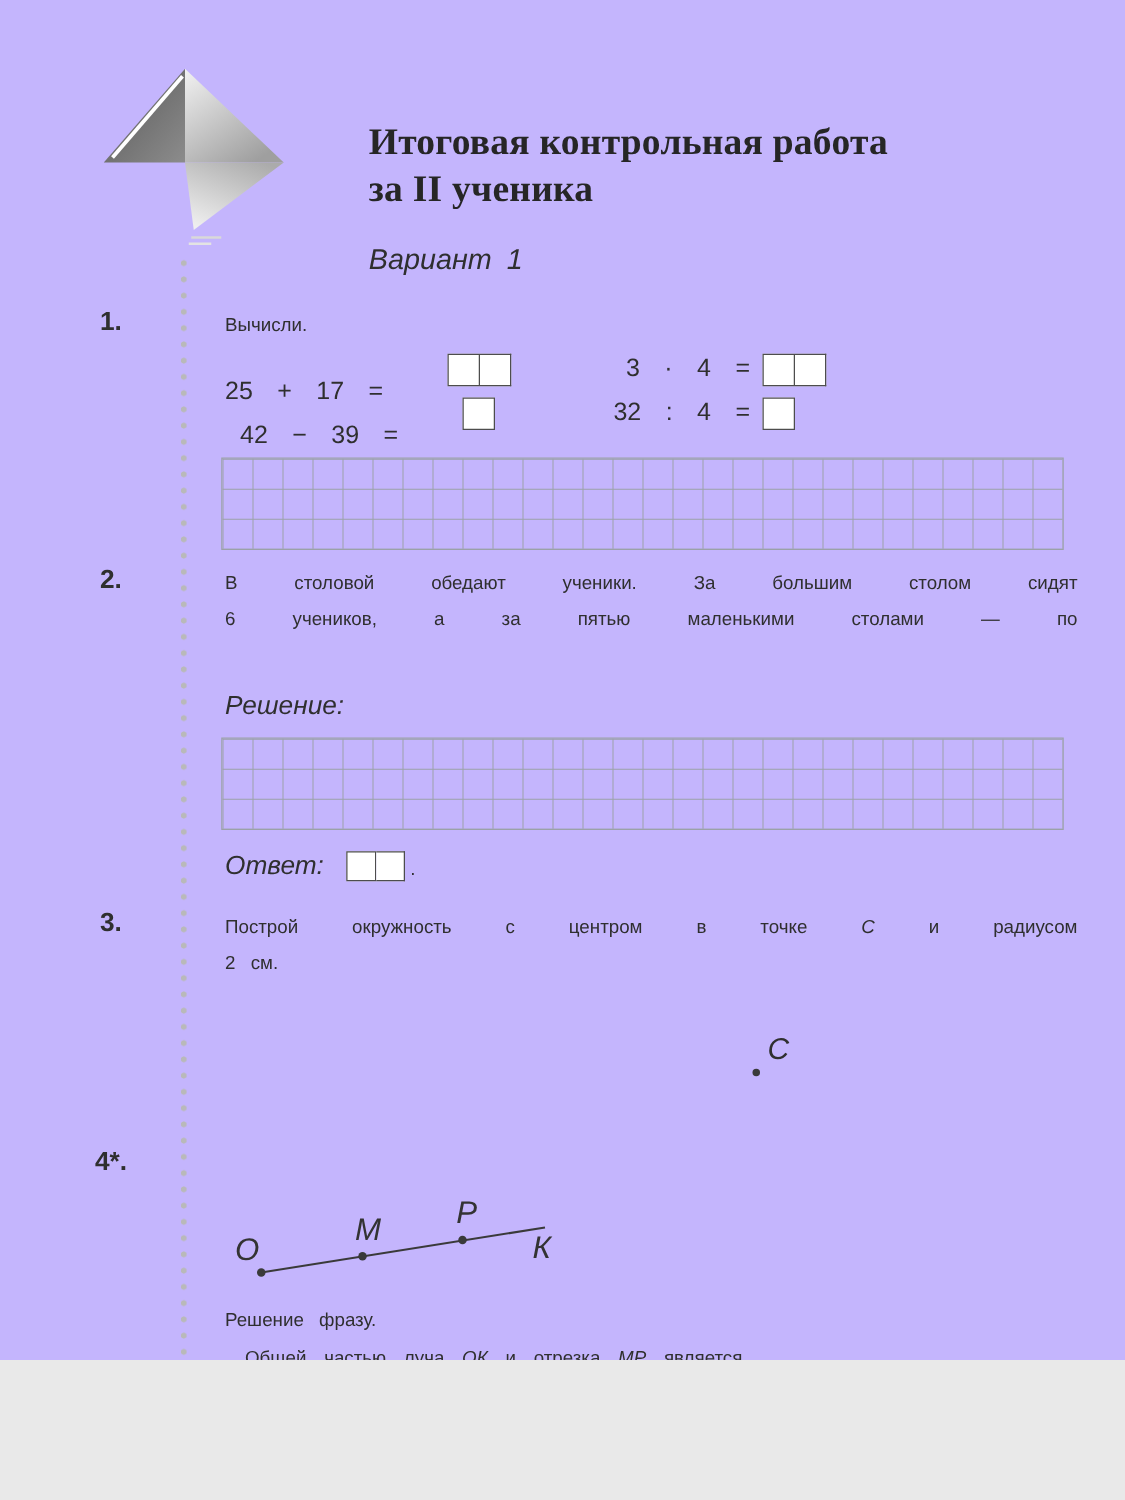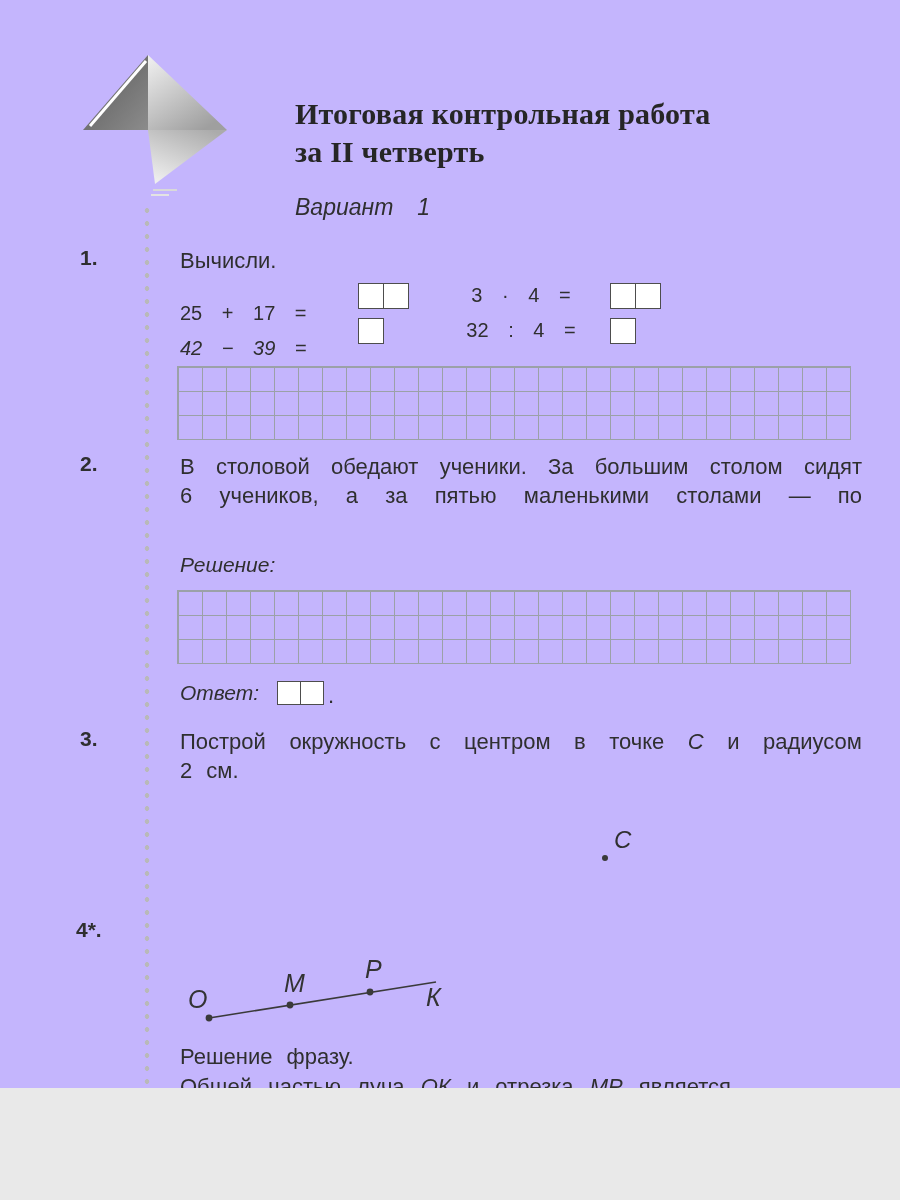--- a/index.html
+++ b/index.html
@@ -12,41 +12,41 @@
   body{background:#e9e9e9;font-family:"Liberation Sans",sans-serif;color:var(--ink);}
   #page{
     position:relative;width:900px;height:1088px;background:#c4b5fd;overflow:hidden;
   }
   .abs{position:absolute;}
   
   .title{
     font-family:"Liberation Serif",serif;font-weight:bold;font-size:30px;line-height:38px;
     color:#262626;letter-spacing:0.2px;
   }
-  .variant{font-style:italic;font-size:23px;display:inline-flex;gap:24px;}
+  .variant{font-style:italic;font-size:23px;display:inline-flex;gap:12px;}
   
   .rail{
     width:6px;
     background-image:radial-gradient(circle,var(--dot) 2.1px,rgba(0,0,0,0) 2.6px);
     background-size:6px 13px;background-repeat:repeat-y;background-position:center top;
   }
   .rail-end{width:10px;height:10px;border-radius:50%;background:#a9a9a9;}
   .tasknum{font-weight:bold;font-size:21px;}
   
-  .t{font-size:22px;line-height:29px;}
+  .t{font-size:15px;line-height:29px;}
   .jline{width:682px;text-align:justify;text-align-last:justify;}
   .ws8{word-spacing:8px;}
   .ws10{word-spacing:10px;}
   .it{font-style:italic;}
   .lab{font-style:italic;font-size:21px;}
   
   .eqrow{display:flex;align-items:center;height:27px;font-size:20px;}
   .expr{display:inline-block;word-spacing:14px;white-space:nowrap;}
   .exprL{width:168px;margin-top:36px;}
-  .exprR{width:158px;text-align:center;}
+  .exprR{width:158px;text-align:right;}
   .cells{display:inline-flex;margin-left:10px;}
   .cell{width:24px;height:24px;border:1.5px solid var(--boxline);background:#fff;}
   .cell + .cell{border-left:none;}
   .cell.small{width:22px;height:22px;}
   
   .grid{
     width:672px;height:72px;border:1px solid var(--grid);
     background-image:
       linear-gradient(to right,var(--grid) 1px,rgba(0,0,0,0) 1px),
       linear-gradient(to bottom,var(--grid) 1px,rgba(0,0,0,0) 1px);
@@ -82,21 +82,21 @@
     <polygon points="65,7 0,82 65,82" fill="url(#gL)"></polygon>
     <line x1="63" y1="13" x2="7" y2="78" stroke="#ffffff" stroke-width="3"></line>
     <polygon points="65,7 65,82 144,82" fill="url(#gR)"></polygon>
     <polygon points="65,82 144,82 72,136" fill="url(#gB)"></polygon>
     <line x1="70" y1="142" x2="94" y2="142" stroke="#d9d9d9" stroke-width="2"></line>
     <line x1="68" y1="147" x2="86" y2="147" stroke="#e3e3e3" stroke-width="2"></line>
   </svg>
 
   <div class="abs title" style="left:295px;top:95px;">
     <div>Итоговая контрольная работа</div>
-    <div>за II четверть</div>
+    <div>за II ученика</div>
   </div>
   <div class="abs variant" style="left:295px;top:194px;">
     <span>Вариант</span>
     <span>1</span>
   </div>
 
   <div class="abs rail" style="left:144px;top:204px;height:903px;"></div>
   <div class="abs rail-end" style="left:142px;top:1116px;"></div>
 
   <div class="abs tasknum" style="left:80px;top:246px;">1.</div>
@@ -113,21 +113,21 @@
         <span class="cell"></span>
       </span>
   </div>
   <div class="abs eqrow" style="left:442px;top:282px;">
     <span class="expr exprR">3 · 4 =</span>
     <span class="cells">
         <span class="cell"></span>
         <span class="cell"></span>
       </span>
   </div>
-  <div class="abs eqrow" style="left:180px;top:317px;font-style:italic;">
+  <div class="abs eqrow" style="left:192px;top:317px;">
     <span class="expr exprL">42 − 39 =</span>
     <span class="cells">
         <span class="cell"></span>
       </span>
   </div>
   <div class="abs eqrow" style="left:442px;top:317px;">
     <span class="expr exprR">32 : 4 =</span>
     <span class="cells">
         <span class="cell"></span>
       </span>
@@ -172,21 +172,21 @@
     <circle cx="110" cy="57" r="3.4" fill="#3a3a3a"></circle>
     <circle cx="190" cy="44" r="3.4" fill="#3a3a3a"></circle>
     <text x="8" y="60" font-size="25" font-style="italic">О</text>
     <text x="104" y="44" font-size="25" font-style="italic">М</text>
     <text x="185" y="30" font-size="25" font-style="italic">Р</text>
     <text x="246" y="58" font-size="25" font-style="italic">К</text>
   </svg>
 
   <div class="abs t ws8" style="left:180px;top:1042px;">Решение фразу.</div>
 
-  <div class="abs t ws10" style="left:180px;top:1072px;white-space:nowrap;">
+  <div class="abs t ws10" style="left:196px;top:1072px;white-space:nowrap;">
     <span>Общей частью луча</span>
     <span class="it">ОК</span>
     <span>и отрезка</span>
     <span class="it">МР</span>
     <span>является</span>
   </div>
 
   <div class="abs answer-line" style="left:188px;top:1121px;"></div>
 
   <div class="abs pagenum" style="left:138px;top:1133px;">32</div>

